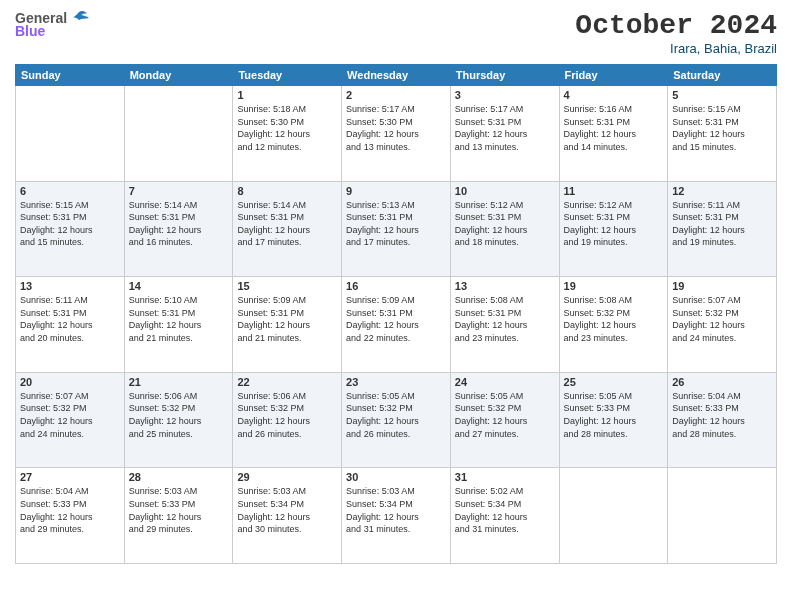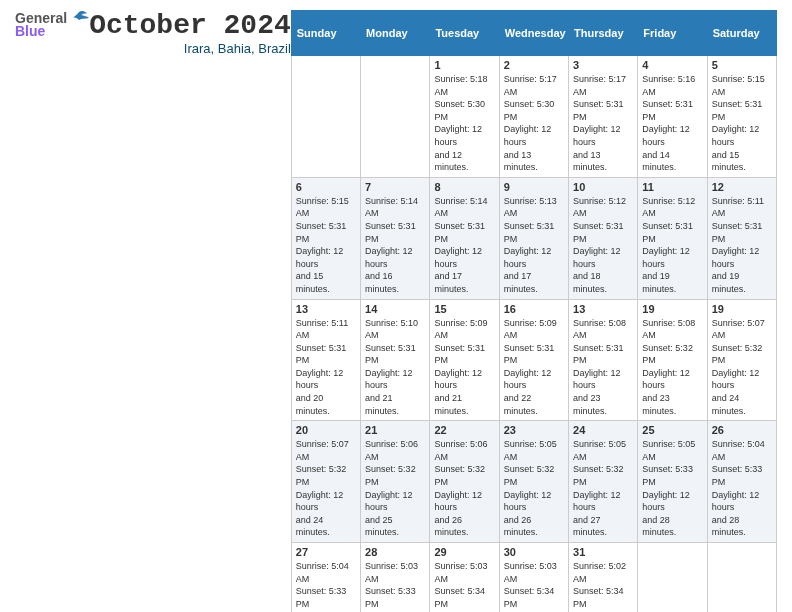--- a/index.html
+++ b/index.html
@@ -8,20 +8,21 @@
       height: 612px;
       background: #fff;
       font-family: Arial, sans-serif;
       overflow: hidden;
     }
     .page {
       width: 792px;
       height: 574px;
       padding: 10px 15px;
       display: flex;
+      flex-direction: column;
       border-radius: 25px;
     }
     .header {
       display: flex;
       justify-content: space-between;
       align-items: flex-start;
       margin-bottom: 8px;
     }
     .logo {
       display: flex;
@@ -47,21 +48,21 @@
       border-collapse: collapse;
       width: 100%;
       table-layout: fixed;
     }
     .calendar th {
       background: #2a7ab5;
       color: #fff;
       font-size: 11px;
       font-weight: bold;
       text-align: left;
-      padding: 16px 5px;
+      padding: 4px 5px;
       border: 1px solid #2a7ab5;
     }
     .calendar td {
       border: 1px solid #ccc;
       vertical-align: top;
       padding: 3px 4px;
       font-size: 9.5px;
       color: #333;
       height: 80px;
     }

